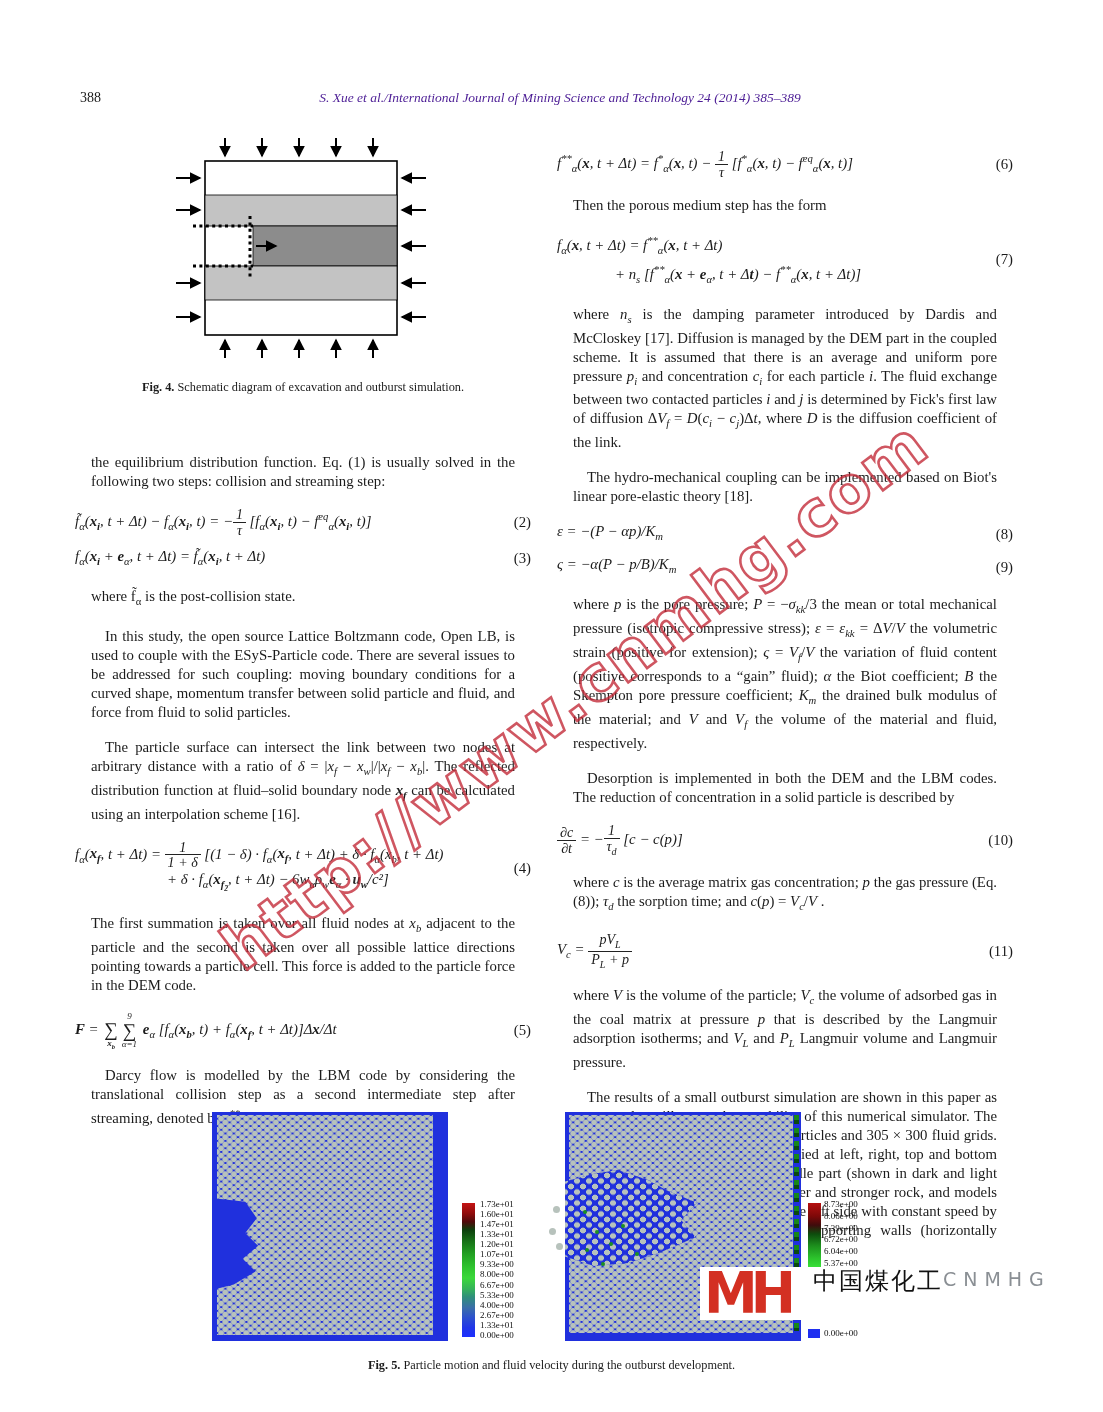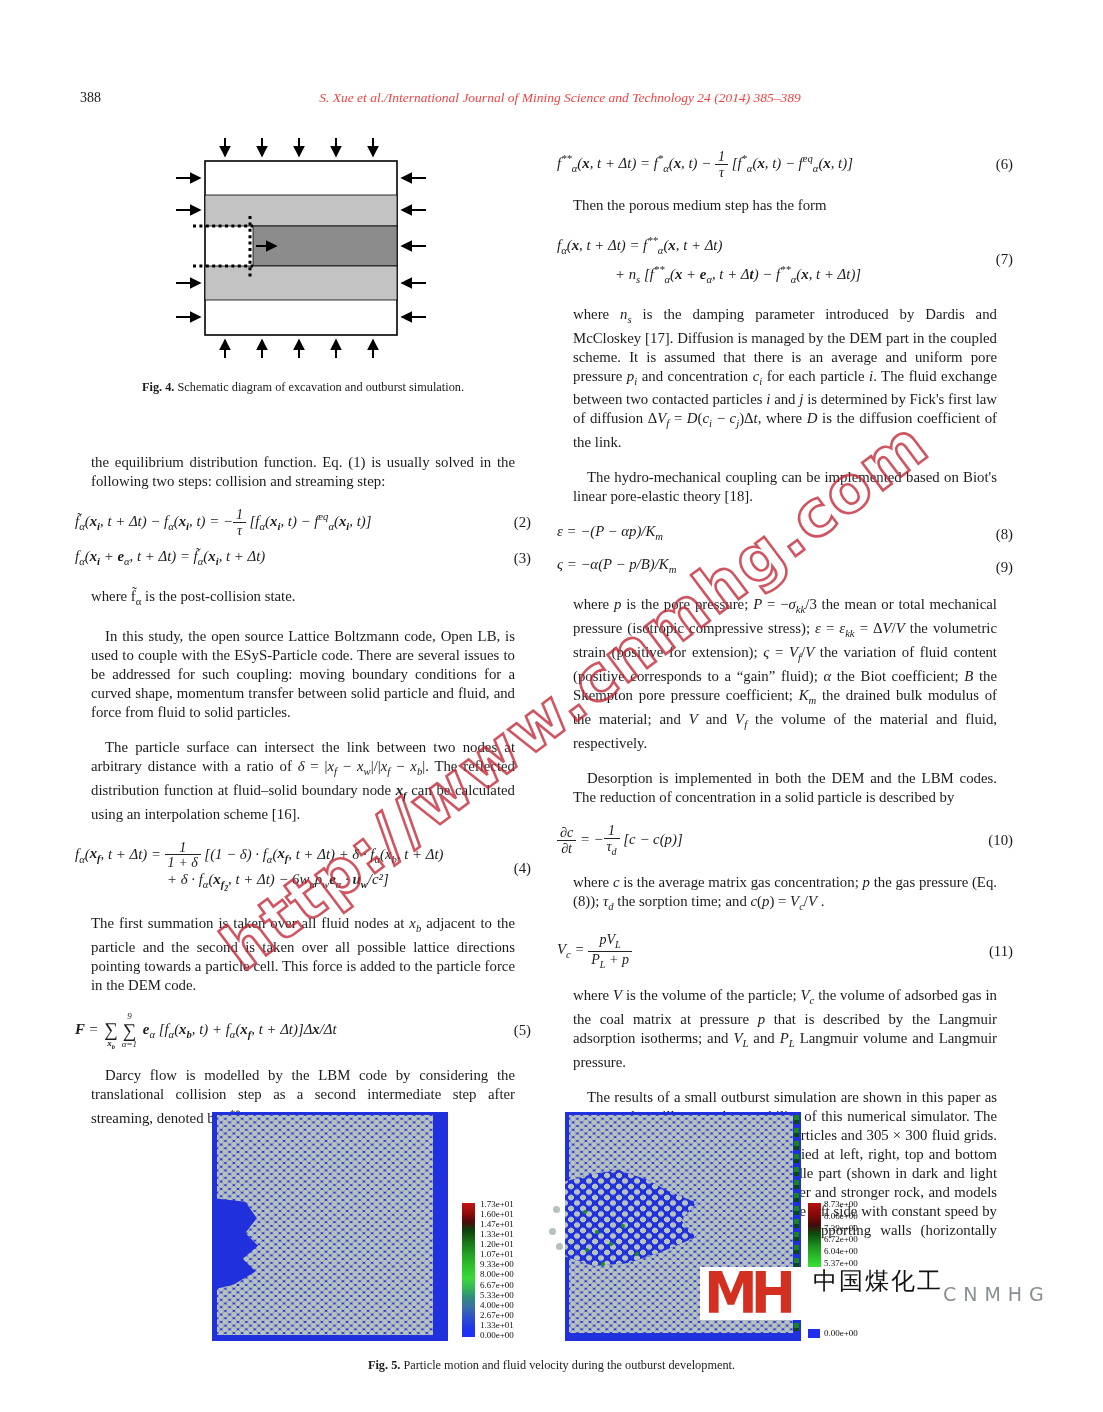--- a/index.html
+++ b/index.html
@@ -2,21 +2,21 @@
 <html><head>
 <meta charset="utf-8">
 <style>
   html,body{margin:0;padding:0;}
   body{width:1103px;height:1412px;position:relative;background:#ffffff;
        font-family:"Liberation Serif",serif;color:#1b1b1b;overflow:hidden;}
 
   
   .pagenum{position:absolute;left:80px;top:90px;font-size:14px;}
   .jheader{position:absolute;left:0;right:0;top:90px;text-align:center;
-           font-style:italic;font-size:13.5px;color:#ef4444;padding-left:17px;}
+           font-style:italic;font-size:13.5px;color:#4c1d95;padding-left:17px;}
 
   
   .fig4-wrap{position:absolute;left:170px;top:131px;width:262px;height:242px;}
   .fig4-cap{position:absolute;left:75px;top:380px;width:456px;text-align:center;font-size:12.3px;}
   .cap-label{font-weight:bold;}
 
   
   .col{position:absolute;width:456px;font-size:14.8px;line-height:19px;text-align:justify;}
   .col-left{left:75px;top:437px;}
   .col-right{left:557px;top:140px;}
@@ -88,21 +88,21 @@
   .zero-sw{width:12px;height:9px;background:#1f2ff0;}
 
   
   .logo{position:absolute;left:700px;top:1267px;display:flex;align-items:flex-start;gap:24px;
         background:#fff;padding:1px 4px;z-index:20;}
   .logo-mark{font-family:"DejaVu Sans",sans-serif;font-weight:900;font-size:54px;line-height:0.95;
         color:#d33022;letter-spacing:-7px;transform:scaleY(1.05);}
   .logo-right{display:flex;flex-direction:row;}
   .logo-cn{font-family:"DejaVu Sans",sans-serif;font-size:24px;color:#111;letter-spacing:2px;line-height:1.1;}
   .logo-rule{height:3px;background:#d33022;margin:2px 0 1px 0;}
-  .logo-latin{font-family:"DejaVu Sans",sans-serif;font-size:19px;color:#8a8f94;letter-spacing:7px;margin-top:15px;}
+  .logo-latin{font-family:"DejaVu Sans",sans-serif;font-size:19px;color:#8a8f94;letter-spacing:7px;}
 
   
   .fig5-cap{position:absolute;left:0;right:0;top:1358px;text-align:center;font-size:12.3px;}
 </style>
 </head>
 <body>
 
 <div class="pagenum">388</div>
 <div class="jheader">S. Xue et al./International Journal of Mining Science and Technology 24 (2014) 385–389</div>
 

